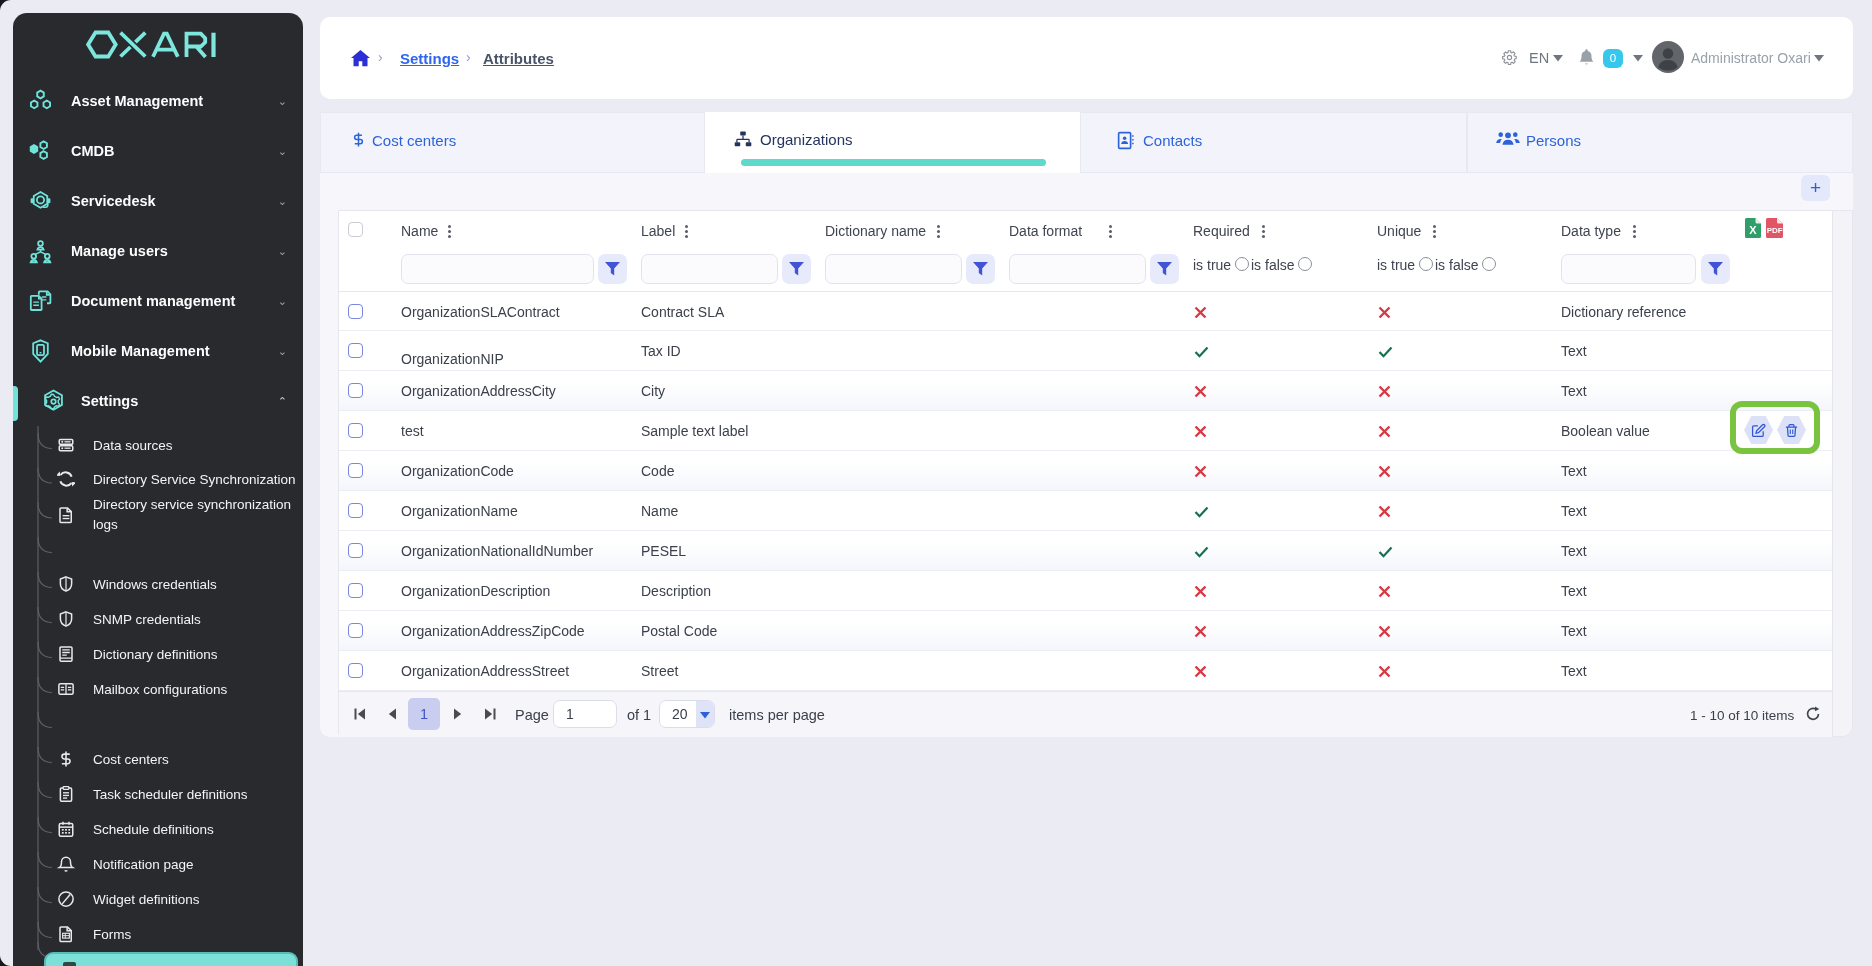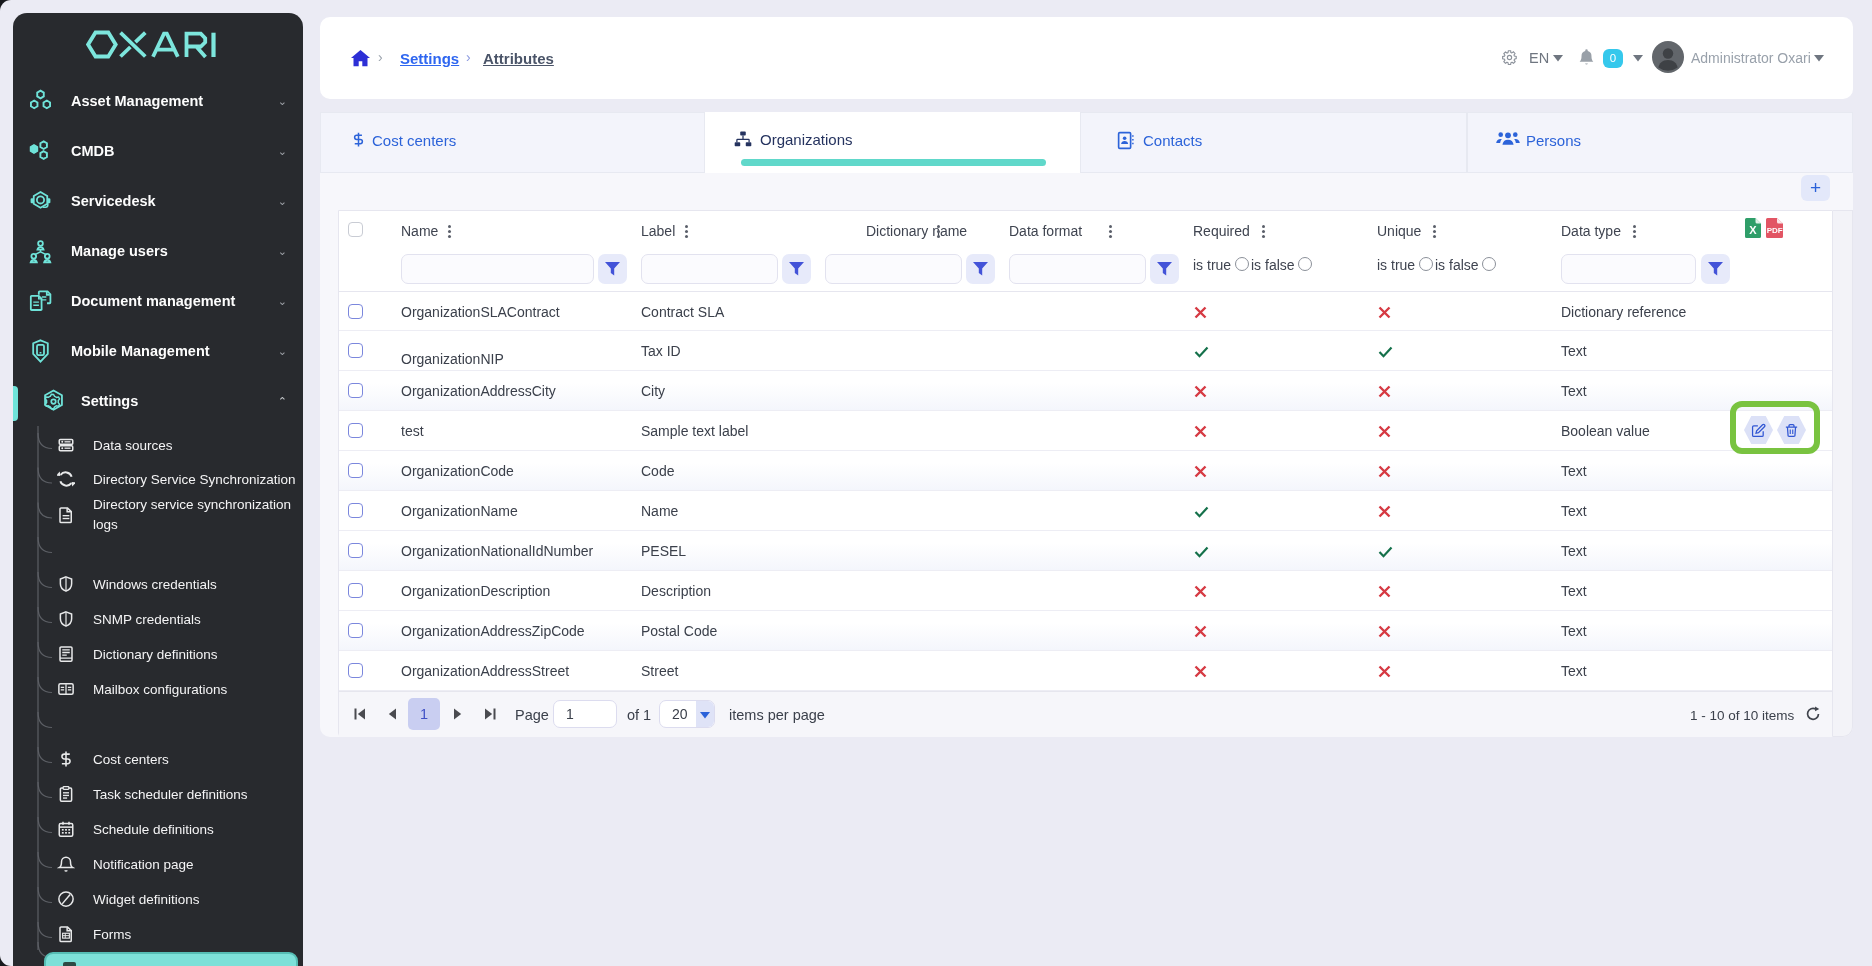--- a/index.html
+++ b/index.html
@@ -327,21 +327,21 @@
 <span class="tlbl" style="left:58px;">Persons</span>
       </div>
 </div>
 <div id="card">
 <div style="position:absolute;left:1481px;top:2px;width:29px;height:26px;background:#e3e8fa;border-radius:6px;color:#2b62d9;font-size:19px;text-align:center;line-height:25px;">+</div>
 <div id="grid" style="position:absolute;left:18px;top:37px;width:1495px;height:527px;border:1px solid #e6e6ef;background:#fff;border-radius:0 0 0 4px;">
 <span class="colhead" style="left:62px;top:12px;">Name</span>
 <span class="dots" style="left:109px;top:14px;"></span>
 <span class="colhead" style="left:302px;top:12px;">Label</span>
 <span class="dots" style="left:346px;top:14px;"></span>
-<span class="colhead" style="left:486px;top:12px;margin-left:41px;">Dictionary name</span>
+<span class="colhead" style="left:486px;top:12px;">Dictionary name</span>
 <span class="dots" style="left:598px;top:14px;"></span>
 <span class="colhead" style="left:670px;top:12px;">Data format</span>
 <span class="dots" style="left:770px;top:14px;"></span>
 <span class="colhead" style="left:854px;top:12px;">Required</span>
 <span class="dots" style="left:923px;top:14px;"></span>
 <span class="colhead" style="left:1038px;top:12px;">Unique</span>
 <span class="dots" style="left:1094px;top:14px;"></span>
 <span class="colhead" style="left:1222px;top:12px;">Data type</span>
 <span class="dots" style="left:1294px;top:14px;"></span>
 <div class="ck" style="left:9px;top:11px;border-color:#c9ccd4;"></div>

